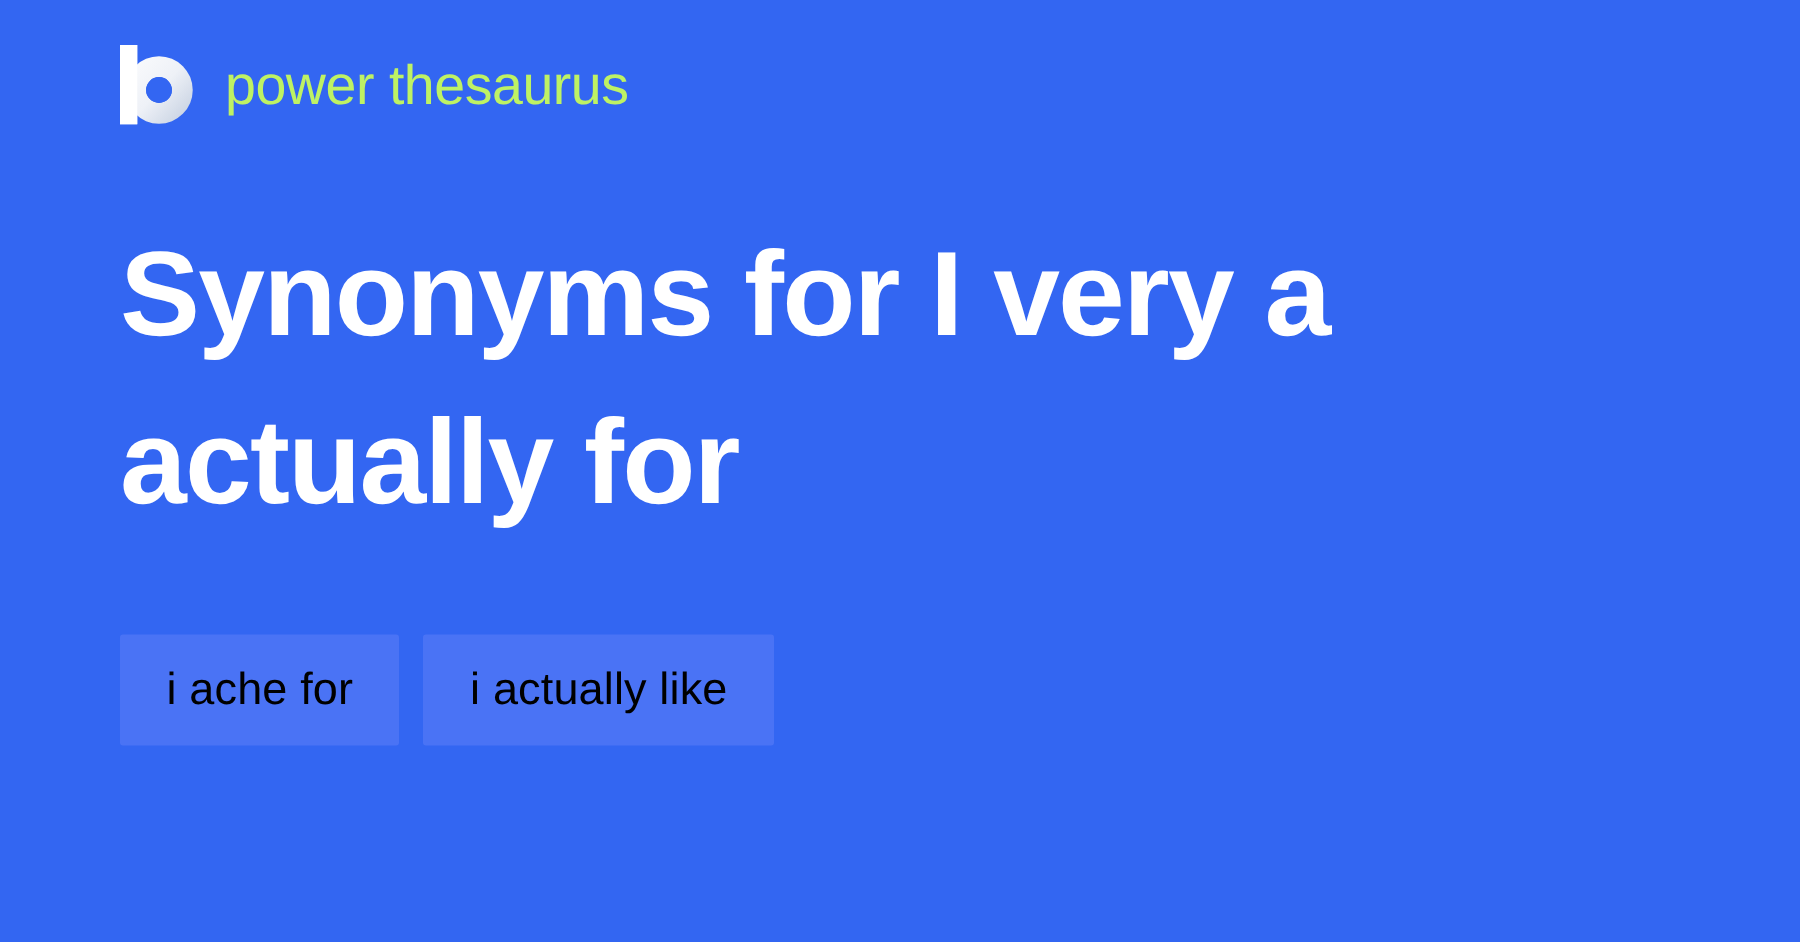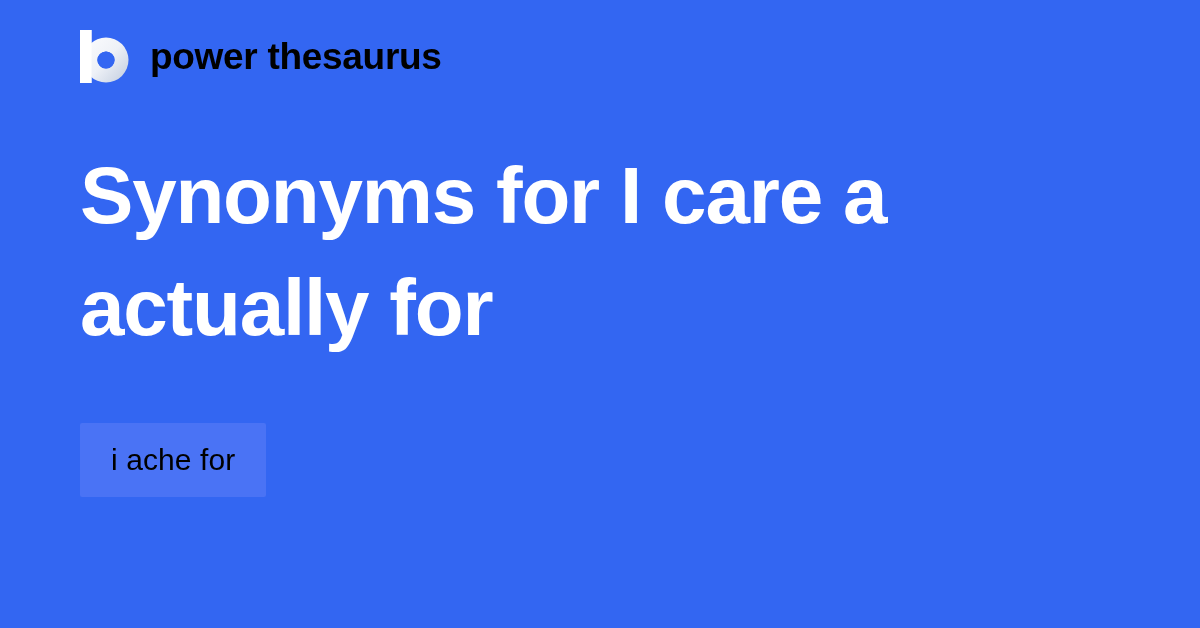--- a/index.html
+++ b/index.html
@@ -37,22 +37,22 @@
   .brand-mark {
     width: 49px;
     height: 53px;
     display: block;
     flex: 0 0 auto;
   }
 
   .brand-name {
     font-size: 37px;
     line-height: 1;
-    font-weight: 700;
-    color: #000000;
+    font-weight: 400;
+    color: #bef264;
     letter-spacing: -0.3px;
     white-space: nowrap;
     text-transform: lowercase;
   }
 
   
   .headline {
     position: absolute;
     left: 80px;
     top: 140px;
@@ -123,21 +123,22 @@
       <rect x="0" y="0" width="49" height="53" fill="url(#bowlGrad)" mask="url(#bowlMask)"></rect>
 
       <rect x="0" y="0" width="11.5" height="53" fill="#ffffff"></rect>
 
       <circle cx="26" cy="30" r="8.6" fill="#3366f2"></circle>
     </svg>
     <span class="brand-name">Power Thesaurus</span>
   </div>
 
   <h1 class="headline">
-    <span class="headline-line">Synonyms for I care a</span>
+    <span class="headline-line">Synonyms for I very a</span>
     <span class="headline-line">actually for</span>
   </h1>
 
   <div class="chips">
     <span class="chip">i ache for</span>
+    <span class="chip">i actually like</span>
   </div>
 
 </div>
 
 </body></html>

